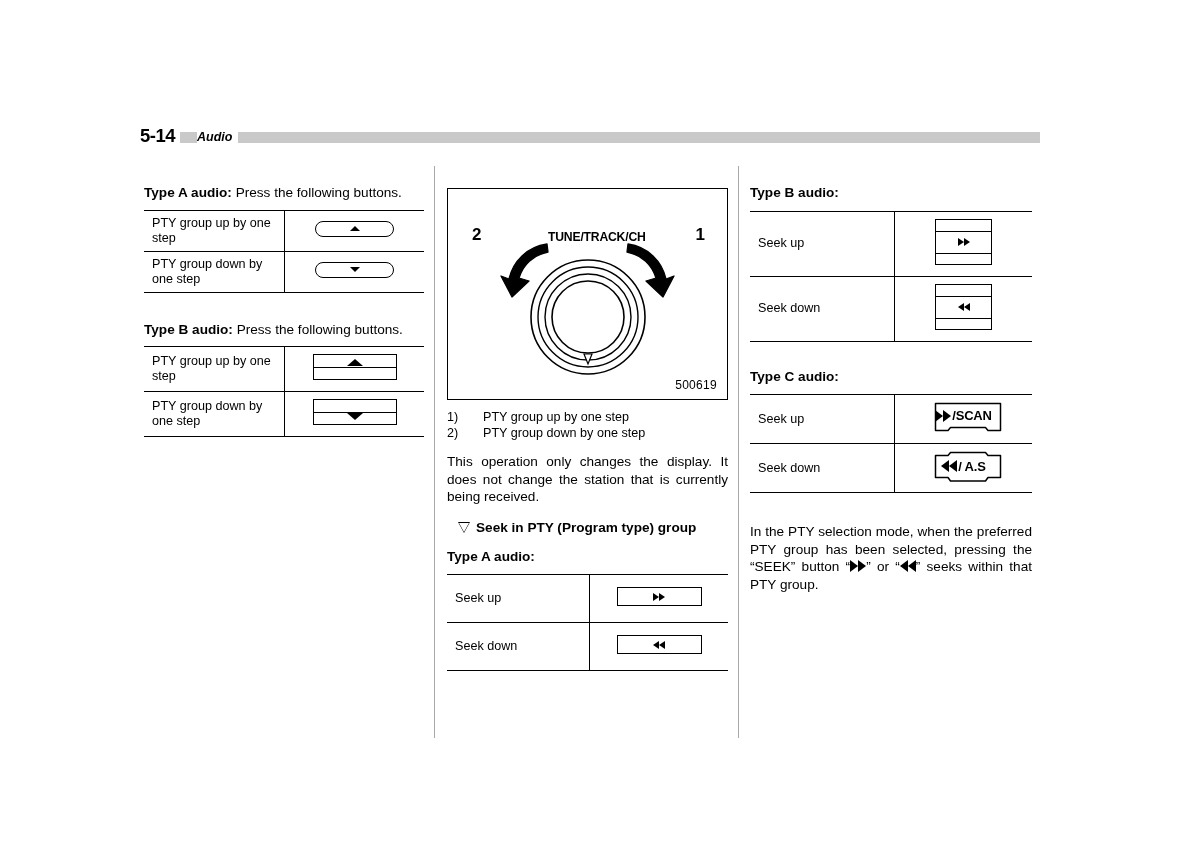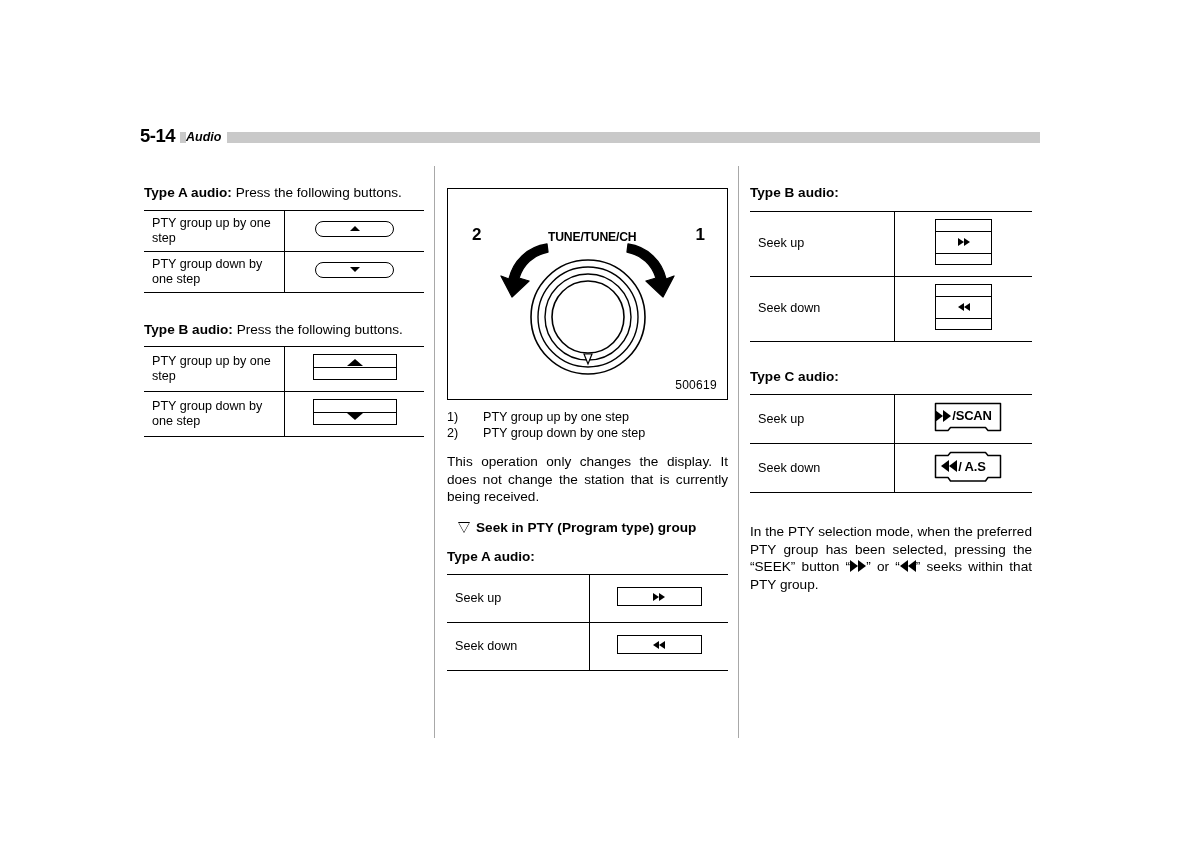--- a/index.html
+++ b/index.html
@@ -38,21 +38,21 @@
     top: 0;
     font-size: 18.5px;
     font-weight: bold;
     letter-spacing: -0.5px;
     background: #ffffff;
     padding-right: 5px;
     line-height: 23px;
   }
   #header-section {
     position: absolute;
-    left: 46px;
+    left: 57px;
     top: 4px;
     font-size: 12.5px;
     font-weight: bold;
     font-style: italic;
     background: #ffffff;
     padding-right: 6px;
     line-height: 19px;
   }
 
   
@@ -393,21 +393,21 @@
     </tr>
   </tbody>
     </table>
 
 </div>
 
 <div class="column" id="col-mid">
 
 
   <div id="figure-box">
-    <div id="figure-caption">TUNE/TUNE/CH</div>
+    <div id="figure-caption">TUNE/TRACK/CH</div>
     <div class="arrow-num" id="arrow-num-1">1</div>
     <div class="arrow-num" id="arrow-num-2">2</div>
 
     <svg width="279" height="210" viewBox="0 0 279 210" style="position:absolute;left:0;top:0;">
 
       <g fill="none" stroke="#000">
         <circle cx="140" cy="128" r="57" stroke-width="1.6"></circle>
         <circle cx="140" cy="128" r="50" stroke-width="1.4"></circle>
         <circle cx="140" cy="128" r="43" stroke-width="1.4"></circle>
         <circle cx="140" cy="128" r="36" stroke-width="1.6"></circle>

